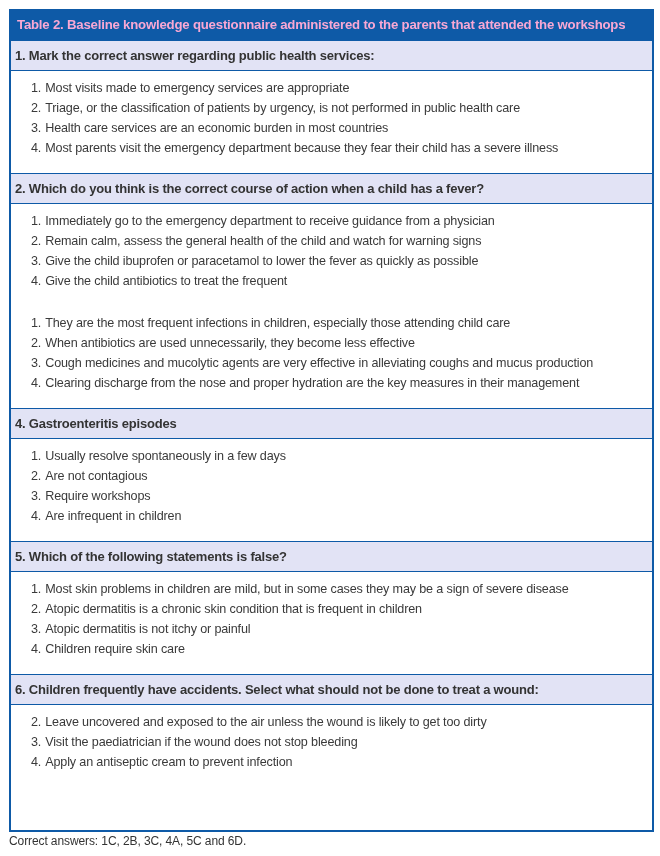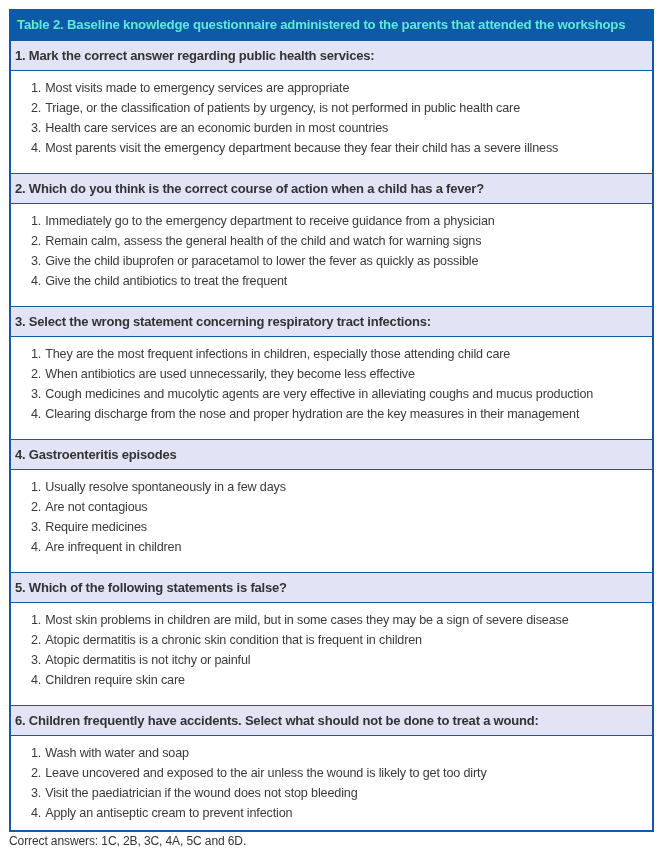--- a/index.html
+++ b/index.html
@@ -1,20 +1,20 @@
 <!DOCTYPE html>
 <html><head>
 <meta charset="utf-8">
 <style>
   html, body { margin: 0; padding: 0; background: #ffffff; }
   body { width: 660px; height: 856px; position: relative; overflow: hidden;
          font-family: "Liberation Sans", "DejaVu Sans", sans-serif; color: #333333; }
   .table { position: absolute; left: 9px; top: 9px; width: 641px; height: 821px;
            border: 2px solid #0e5aa7; border-top: none; box-sizing: content-box; background: #fff; }
-  .caption { height: 31px; background: #0e5aa7; color: #5eead4; font-weight: bold;
+  .caption { height: 31px; background: #0e5aa7; color: #f9a8d4; font-weight: bold;
              font-size: 13.2px; line-height: 31px; padding-left: 6px; white-space: nowrap;
              letter-spacing: -0.2px; }
   .section-head { height: 31px; background: #e2e3f5; border-top: 1px solid #0e5aa7;
                   border-bottom: 1px solid #0e5aa7; box-sizing: border-box;
                   font-weight: bold; font-size: 13px; line-height: 30px; padding-left: 4px;
                   color: #333333; white-space: nowrap; letter-spacing: -0.2px; }
   .section-body { height: 102px; box-sizing: border-box; padding-top: 7px; }
   .item { font-size: 12.6px; line-height: 20px; padding-left: 20px; white-space: nowrap;
           color: #3a3a3a; letter-spacing: -0.15px; }
   .item .num { display: inline-block; margin-right: 4px; }
@@ -41,53 +41,51 @@
     <div class="section-head">2. Which do you think is the correct course of action when a child has a fever?</div>
     <div class="section-body">
       <div class="item"><span class="num">1.</span><span>Immediately go to the emergency department to receive guidance from a physician</span></div>
       <div class="item"><span class="num">2.</span><span>Remain calm, assess the general health of the child and watch for warning signs</span></div>
       <div class="item"><span class="num">3.</span><span>Give the child ibuprofen or paracetamol to lower the fever as quickly as possible</span></div>
       <div class="item"><span class="num">4.</span><span>Give the child antibiotics to treat the frequent</span></div>
     </div>
   </div>
 
   <div class="section">
-    <div class="section-head">3. Select the wrong statement concerning respiratory tract infections:</div>
     <div class="section-body">
       <div class="item"><span class="num">1.</span><span>They are the most frequent infections in children, especially those attending child care</span></div>
       <div class="item"><span class="num">2.</span><span>When antibiotics are used unnecessarily, they become less effective</span></div>
       <div class="item"><span class="num">3.</span><span>Cough medicines and mucolytic agents are very effective in alleviating coughs and mucus production</span></div>
       <div class="item"><span class="num">4.</span><span>Clearing discharge from the nose and proper hydration are the key measures in their management</span></div>
     </div>
   </div>
 
   <div class="section">
     <div class="section-head">4. Gastroenteritis episodes</div>
     <div class="section-body">
       <div class="item"><span class="num">1.</span><span>Usually resolve spontaneously in a few days</span></div>
       <div class="item"><span class="num">2.</span><span>Are not contagious</span></div>
-      <div class="item"><span class="num">3.</span><span>Require medicines</span></div>
+      <div class="item"><span class="num">3.</span><span>Require workshops</span></div>
       <div class="item"><span class="num">4.</span><span>Are infrequent in children</span></div>
     </div>
   </div>
 
   <div class="section">
     <div class="section-head">5. Which of the following statements is false?</div>
     <div class="section-body">
       <div class="item"><span class="num">1.</span><span>Most skin problems in children are mild, but in some cases they may be a sign of severe disease</span></div>
       <div class="item"><span class="num">2.</span><span>Atopic dermatitis is a chronic skin condition that is frequent in children</span></div>
       <div class="item"><span class="num">3.</span><span>Atopic dermatitis is not itchy or painful</span></div>
       <div class="item"><span class="num">4.</span><span>Children require skin care</span></div>
     </div>
   </div>
 
   <div class="section">
     <div class="section-head">6. Children frequently have accidents. Select what should not be done to treat a wound:</div>
     <div class="section-body">
-      <div class="item"><span class="num">1.</span><span>Wash with water and soap</span></div>
       <div class="item"><span class="num">2.</span><span>Leave uncovered and exposed to the air unless the wound is likely to get too dirty</span></div>
       <div class="item"><span class="num">3.</span><span>Visit the paediatrician if the wound does not stop bleeding</span></div>
       <div class="item"><span class="num">4.</span><span>Apply an antiseptic cream to prevent infection</span></div>
     </div>
   </div>
 </div>
 
 <div class="footer">Correct answers: 1C, 2B, 3C, 4A, 5C and 6D.</div>
 
 </body></html>

